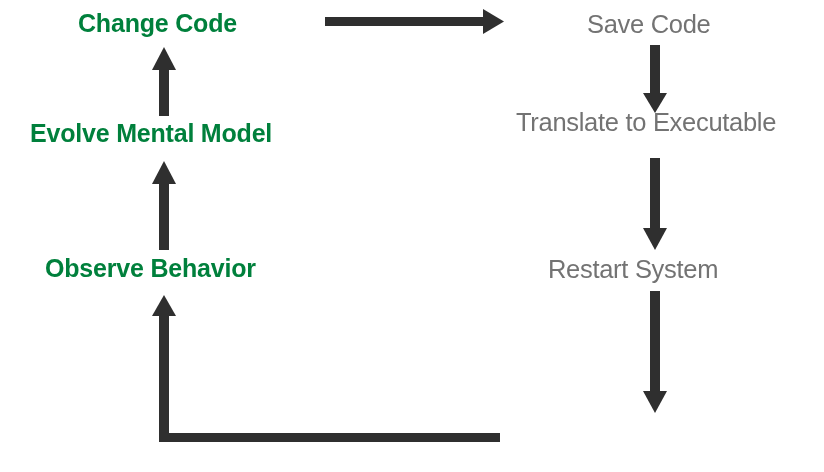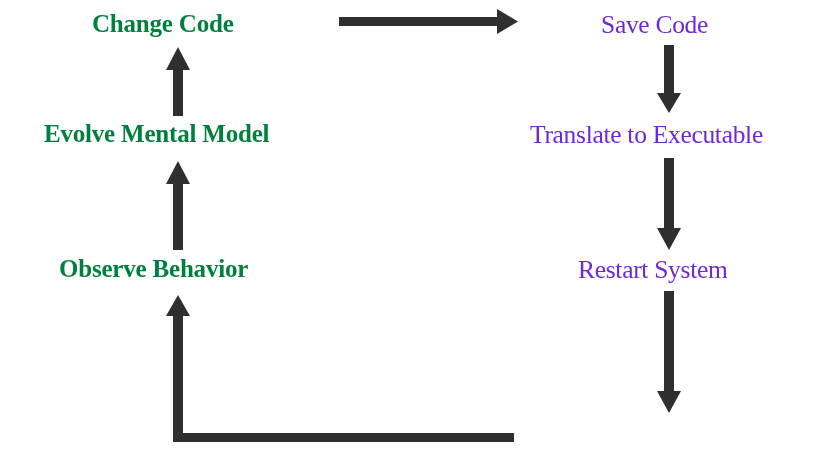--- a/index.html
+++ b/index.html
@@ -6,48 +6,47 @@
     margin: 0;
     padding: 0;
     background: #ffffff;
   }
   #diagram-root {
     position: relative;
     width: 808px;
     height: 472px;
     background: #ffffff;
     overflow: hidden;
-    font-family: Liberation Serif, serif;
-    margin-left: 14px;
+    font-family: Liberation Sans, sans-serif;
   }
   .node-label {
     position: absolute;
     white-space: nowrap;
     line-height: 1;
   }
   .node-green {
     color: #00803c;
     font-weight: bold;
     font-size: 25px;
     letter-spacing: -0.2px;
   }
   .node-black {
-    color: #6d28d9;
+    color: #737373;
     font-weight: normal;
     font-size: 25.5px;
     letter-spacing: -0.3px;
   }
   
   #label-change-code      { left: 78px;  top: 11px;  }
   #label-evolve-model     { left: 30px;  top: 121px; text-align: center; }
   #label-observe-behavior { left: 45px;  top: 256px; }
 
   #label-save-code        { left: 587px; top: 12px;  }
-  #label-translate-exec   { left: 516px; top: 122px; }
-  #label-restart-system   { left: 564px; top: 257px; text-align: right; }
+  #label-translate-exec   { left: 516px; top: 110px; }
+  #label-restart-system   { left: 548px; top: 257px; text-align: right; }
   #label-restore-state    { left: 506px; top: 422px; }
 
   
   #connector-layer {
     position: absolute;
     left: 0;
     top: 0;
     width: 824px;
     height: 472px;
   }

